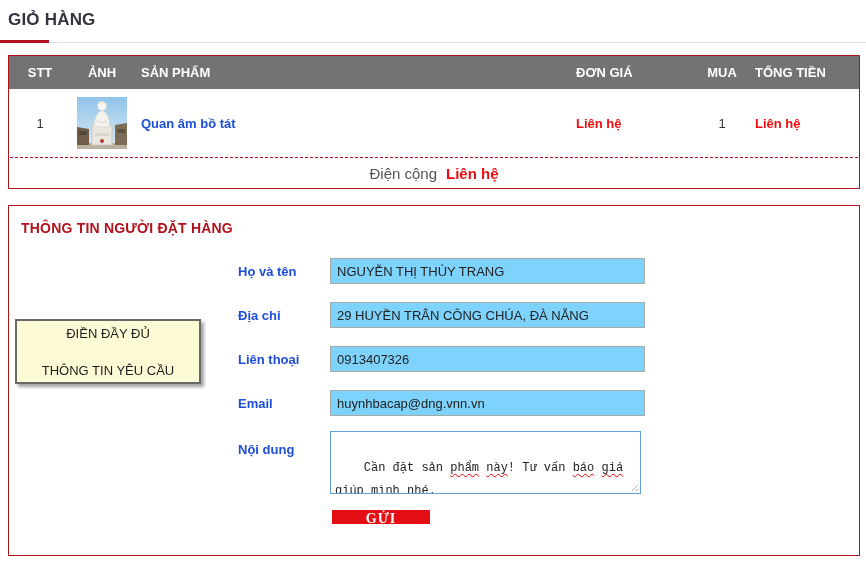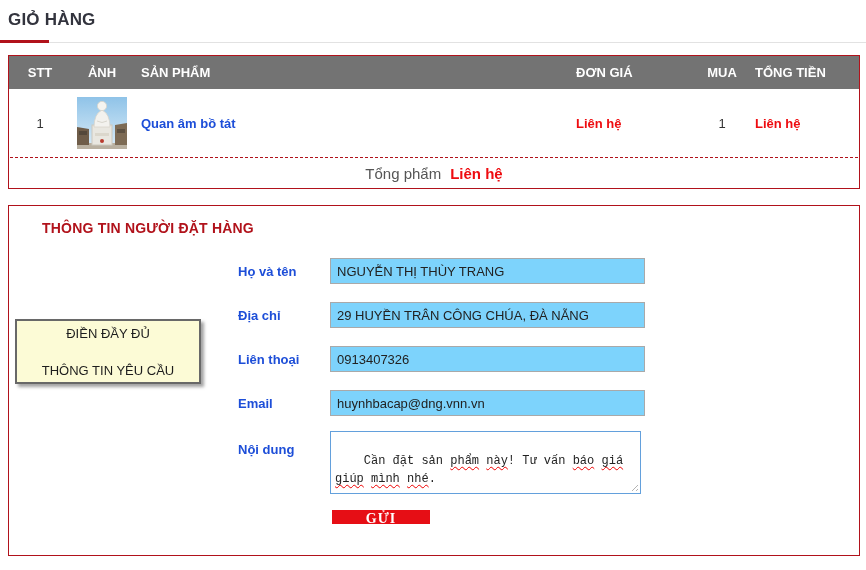--- a/index.html
+++ b/index.html
@@ -38,21 +38,21 @@
   .total-label{color:#555;}
   .total-value{color:#ee0c10;font-weight:bold;}
 
   
   .form-box{
     position:absolute;left:8px;top:205px;width:850px;height:349px;
     border:1px solid #b1121b;background:#fff;
   }
   .form-title{
     position:absolute;left:12px;top:14px;
-    color:#b1121b;font-size:14px;font-weight:bold;letter-spacing:.2px;margin-left:21px;
+    color:#b1121b;font-size:14px;font-weight:bold;letter-spacing:.2px;
   }
   .note-box{
     position:absolute;left:6px;top:113px;width:182px;height:61px;
     background:#fcfbd6;border:2px solid #686868;
     box-shadow:3px 3px 3px rgba(90,90,90,.55);
     display:flex;flex-direction:column;align-items:center;justify-content:center;gap:22px;
     font-size:13px;color:#1d1d1d;text-align:center;
   }
   .field-row{position:absolute;left:0;width:100%;}
   .field-label{
@@ -60,21 +60,21 @@
   }
   .field-input{
     position:absolute;left:321px;width:301px;height:24px;
     border:1px solid #a9a9a9;font-family:"Liberation Sans",sans-serif;
     font-size:13px;color:#222;padding:0 6px;box-sizing:content-box;
     background:#7dd3fc;outline:none;
   }
   .message-box{
     position:absolute;left:321px;top:225px;width:301px;height:57px;
     border:1px solid #63a0dc;background:#fff;padding:2px 4px;
-    font-family:"Liberation Mono", monospace;font-size:12px;line-height:18px;color:#222;
+    font-family:"Liberation Mono", monospace;font-size:12px;line-height:23px;color:#222;
     white-space:pre-wrap;overflow:hidden;
   }
   .wavy{
     text-decoration:underline;text-decoration-style:wavy;
     text-decoration-color:#e00;text-decoration-thickness:1px;text-underline-offset:2px;
   }
   .grip{
     position:absolute;right:2px;bottom:2px;width:9px;height:9px;
     background:repeating-linear-gradient(135deg,transparent 0 2px,#b4b4b4 2px 3px);
     clip-path:polygon(100% 0,100% 100%,0 100%);
@@ -130,21 +130,21 @@
     </div>
     <div class="cell c-left c-padl prod-name">Quan âm bồ tát</div>
     <div class="cell c-left red-link">Liên hệ</div>
     <div class="cell c-center qty">1</div>
     <div class="cell c-left c-padl7 red-link">Liên hệ</div>
   </div>
 
   <div class="dashed-sep"></div>
 
   <div class="total-row">
-    <span class="total-label">Tổng phẩm</span>
+    <span class="total-label">Điện cộng</span>
     <span class="total-value">Liên hệ</span>
   </div>
 </div>
 
 <div class="form-box">
 
   <div class="form-title">THÔNG TIN NGƯỜI ĐẶT HÀNG</div>
 
   <div class="note-box">
     <span>ĐIỀN ĐẦY ĐỦ</span>

